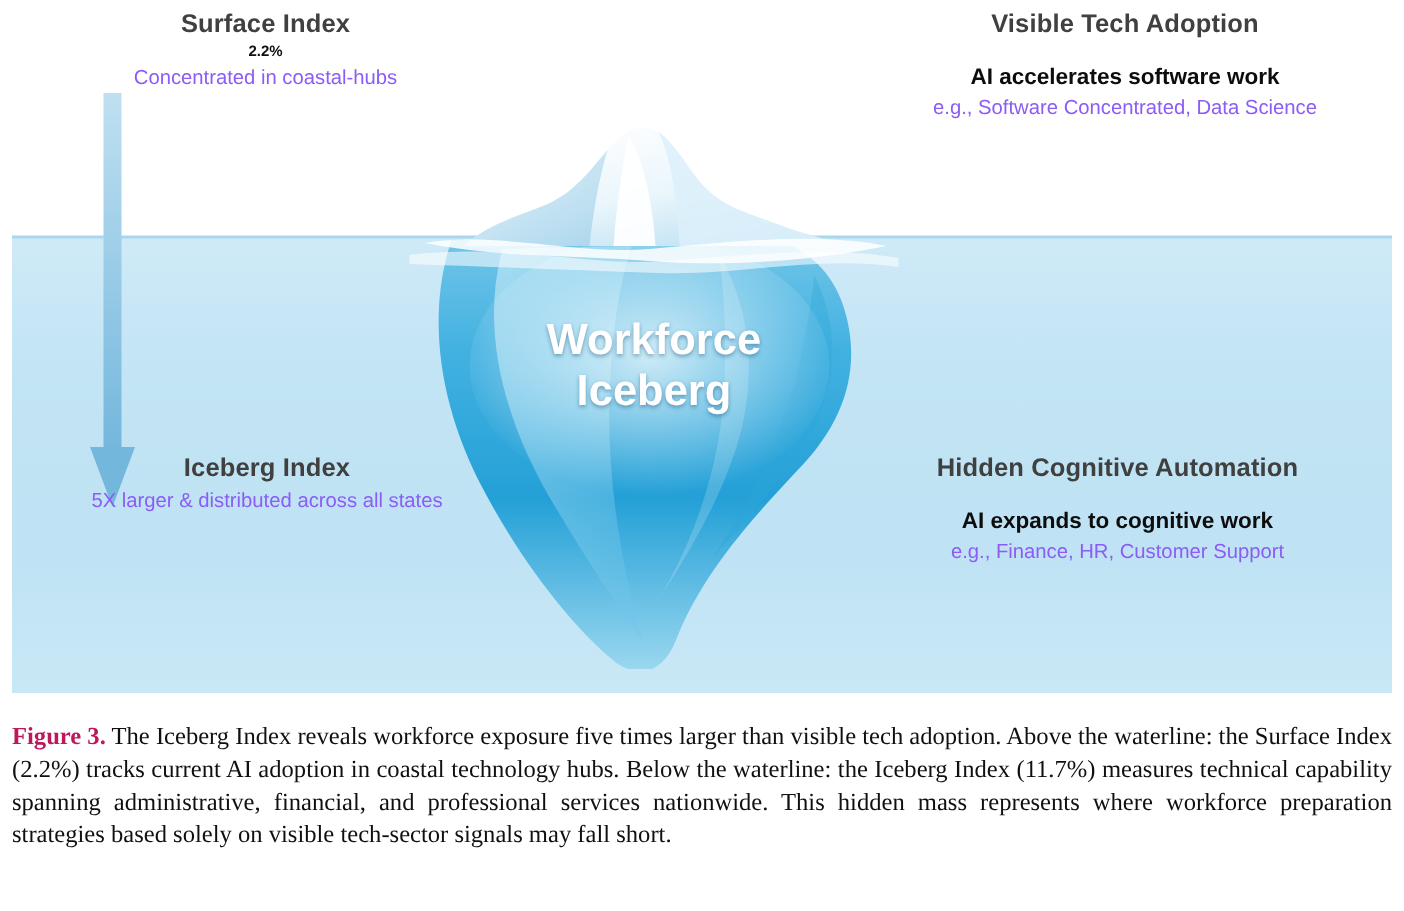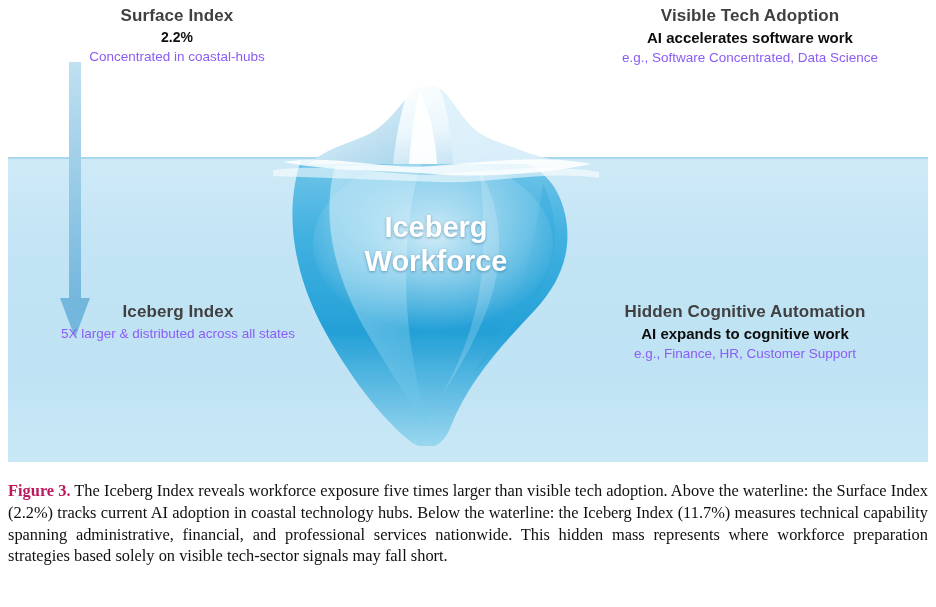--- a/index.html
+++ b/index.html
@@ -70,38 +70,38 @@
     font-family: "Liberation Sans", sans-serif;
     font-weight: bold;
     font-size: 17px;
     color: #404040;
     letter-spacing: 0.1px;
     white-space: nowrap;
   }
   .label-value {
     font-family: "Liberation Sans", sans-serif;
     font-weight: bold;
-    font-size: 14px;
+    font-size: 10px;
     color: #101010;
     margin-top: 3px;
     white-space: nowrap;
   }
   .label-sub {
     font-family: "Liberation Sans", sans-serif;
     font-size: 13.5px;
     color: #8b5cf6;
     margin-top: 4px;
     white-space: nowrap;
   }
   .label-strong {
     font-family: "Liberation Sans", sans-serif;
     font-weight: bold;
     font-size: 15px;
     color: #0d0d0d;
-    margin-top: 3px;
+    margin-top: 17px;
     white-space: nowrap;
   }
 
   #surface-index-block { left: 52px; top: 6px; width: 250px; }
   #iceberg-index-block { left: 28px; top: 302px; width: 300px; }
   #visible-tech-block  { left: 585px; top: 6px; width: 330px; }
   #hidden-cognitive-block { left: 570px; top: 302px; width: 350px; }
 
   
   #down-arrow {
@@ -211,22 +211,22 @@
                C216,40 208,22 196,14 Z" fill="#dcf0fa" opacity="0.85"></path>
       <path d="M176,16 C186,34 192,60 194,90 L166,90 C168,62 172,36 176,16 Z" fill="#ffffff" opacity="0.9"></path>
 
       <path d="M40,88 C90,80 140,96 190,92 C240,88 300,80 348,90 C300,100 240,104 190,100
                C140,96 90,98 40,88 Z" fill="#ffffff" opacity="0.85"></path>
       <path d="M30,96 C100,88 150,104 200,100 C255,96 310,90 356,98 L356,104
                C300,96 250,110 196,108 C140,106 90,104 30,102 Z" fill="#ffffff" opacity="0.55"></path>
     </svg>
 
     <div id="iceberg-caption">
+      <div>Workforce</div>
       <div>Iceberg</div>
-      <div>Workforce</div>
     </div>
 
     <div class="label-block" id="surface-index-block">
       <div class="label-title">Surface Index</div>
       <div class="label-value">2.2%</div>
       <div class="label-sub">Concentrated in coastal-hubs</div>
     </div>
 
     <div class="label-block" id="iceberg-index-block">
       <div class="label-title">Iceberg Index</div>

